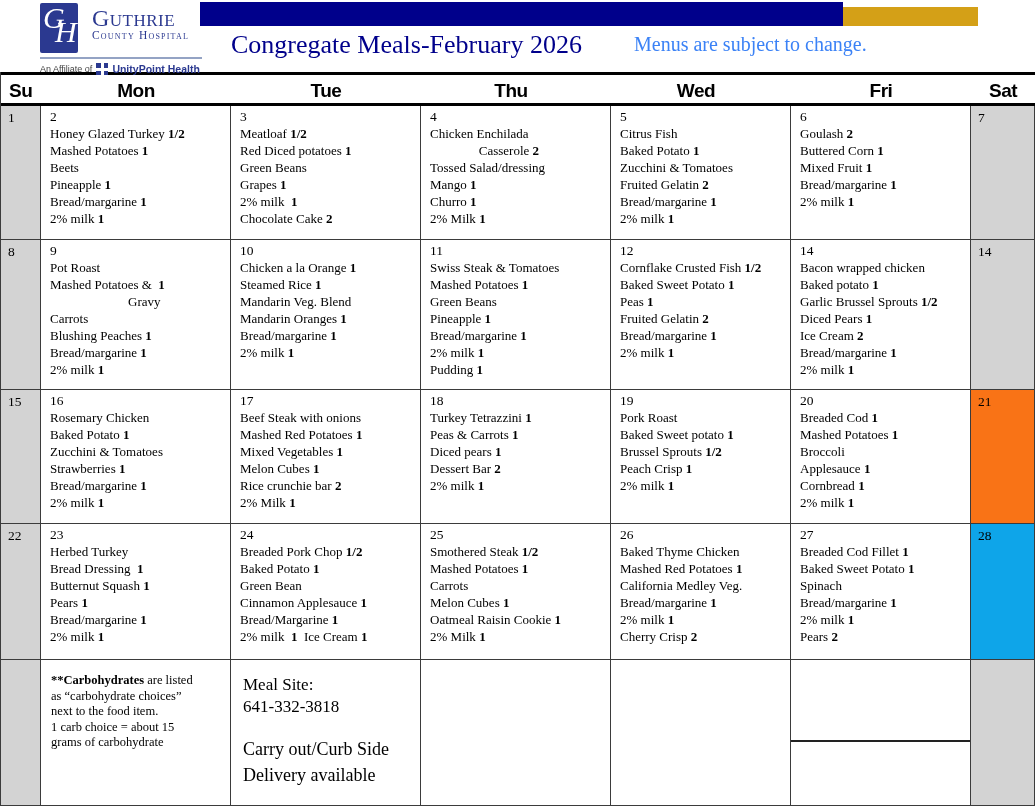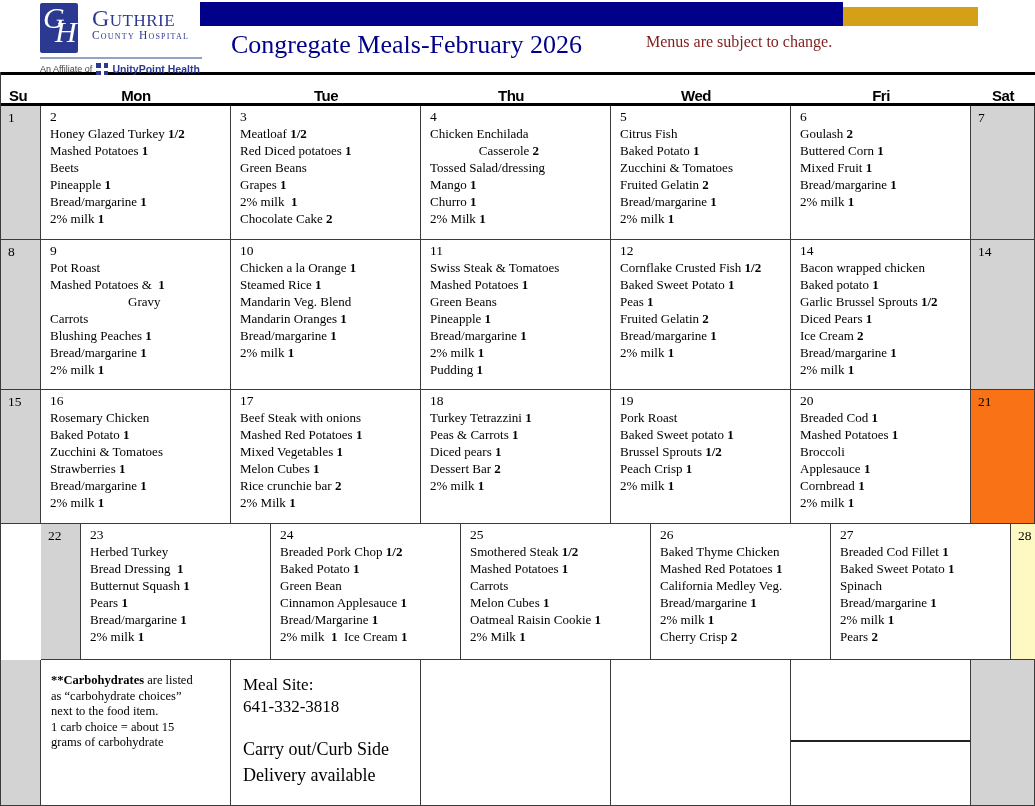--- a/index.html
+++ b/index.html
@@ -20,30 +20,30 @@
   .logo-name1{font-variant:small-caps;font-size:24px;line-height:22px;letter-spacing:.5px;}
   .logo-name2{font-variant:small-caps;font-size:11.5px;line-height:12px;letter-spacing:1.2px;}
   .logo-rule{border-top:2px solid #94a3c4;margin-top:4px;width:162px;}
   .affil{display:flex;align-items:center;margin-top:4px;font-family:"Liberation Sans",sans-serif;}
   .affil-pre{font-size:9px;color:#444;}
   .up-icon{width:12px;height:12px;margin:0 4px;
      background:linear-gradient(#fff,#fff) center/100% 3px no-repeat,
                 linear-gradient(#fff,#fff) center/3px 100% no-repeat,#2b3990;}
   .affil-brand{font-size:10.5px;font-weight:bold;color:#2b3990;text-align:center;}
   .doc-title{position:absolute;left:231px;top:30px;font-size:26px;}
-  .doc-note{position:absolute;left:634px;top:33px;font-size:16px;color:#7f1d1d;margin-left:12px;}
+  .doc-note{position:absolute;left:634px;top:33px;font-size:20px;color:#3b82f6;}
 
   
   .cal{width:1035px;box-sizing:border-box;border-left:1px solid #3b3b3b;}
   .row{display:flex;box-sizing:border-box;border-bottom:1px solid #3b3b3b;overflow:hidden;}
   .head-row{height:34px;border-top:3px solid #000;border-bottom:3px solid #000;}
   .cell{box-sizing:border-box;border-right:1px solid #3b3b3b;flex:0 0 auto;overflow:hidden;position:relative;}
   .c0{width:40px;} .c1,.c2,.c3{width:190px;} .c4,.c5{width:180px;} .c6{width:64px;}
-  .wd{font-family:"Liberation Sans",sans-serif;font-weight:bold;font-size:15px;
-      letter-spacing:-0.5px;text-align:center;padding-top:12px;border-right:none;}
+  .wd{font-family:"Liberation Sans",sans-serif;font-weight:bold;font-size:19px;
+      letter-spacing:-0.5px;text-align:center;padding-top:5px;border-right:none;}
   .wd.c0{text-align:left;padding-left:8px;}
   .daynum{font-size:13.5px;line-height:16px;padding:3px 0 0 9px;}
   .weekend .daynum{padding:4px 0 0 7px;}
   .item{font-size:13px;line-height:17px;padding:0 4px 0 9px;white-space:pre-wrap;}
   .item b{font-weight:bold;}
 
   
   .footer-row{height:146px;}
   .carb{font-size:12.5px;line-height:15.5px;padding:13px 6px 0 10px;white-space:pre-wrap;}
   .mealsite{font-size:17px;line-height:22px;padding:14px 0 0 12px;white-space:pre-wrap;}
@@ -247,21 +247,21 @@
             <div class="item">Mashed Potatoes <b>1</b></div>
             <div class="item">Broccoli</div>
             <div class="item">Applesauce <b>1</b></div>
             <div class="item">Cornbread <b>1</b></div>
             <div class="item">2% milk <b>1</b></div>
           </div>
           <div class="cell c6 weekend" style="background-color: #f97316;">
             <div class="daynum">21</div>
           </div>
         </div>
-        <div class="row" style="height: 136px; margin-left: 40px;">
+        <div class="row" style="height: 136px;">
           <div class="cell c0 weekend" style="background-color: rgb(211, 211, 211);">
             <div class="daynum">22</div>
           </div>
           <div class="cell c1">
             <div class="daynum">23</div>
             <div class="item">Herbed Turkey</div>
             <div class="item">Bread Dressing  <b>1</b></div>
             <div class="item">Butternut Squash <b>1</b></div>
             <div class="item">Pears <b>1</b></div>
             <div class="item">Bread/margarine <b>1</b></div>
@@ -296,21 +296,21 @@
           </div>
           <div class="cell c5">
             <div class="daynum">27</div>
             <div class="item">Breaded Cod Fillet <b>1</b></div>
             <div class="item">Baked Sweet Potato <b>1</b></div>
             <div class="item">Spinach</div>
             <div class="item">Bread/margarine <b>1</b></div>
             <div class="item">2% milk <b>1</b></div>
             <div class="item">Pears <b>2</b></div>
           </div>
-          <div class="cell c6 weekend" style="background-color: #fef9c3;">
+          <div class="cell c6 weekend" style="background-color: #0ea5e9;">
             <div class="daynum">28</div>
           </div>
         </div>
       </div>
 
     <div class="row footer-row">
       <div class="cell c0 weekend" style="background-color: rgb(211, 211, 211);"></div>
       <div class="cell c1">
         <div class="carb"><b>**Carbohydrates</b><span> are listed
 as “carbohydrate choices”

